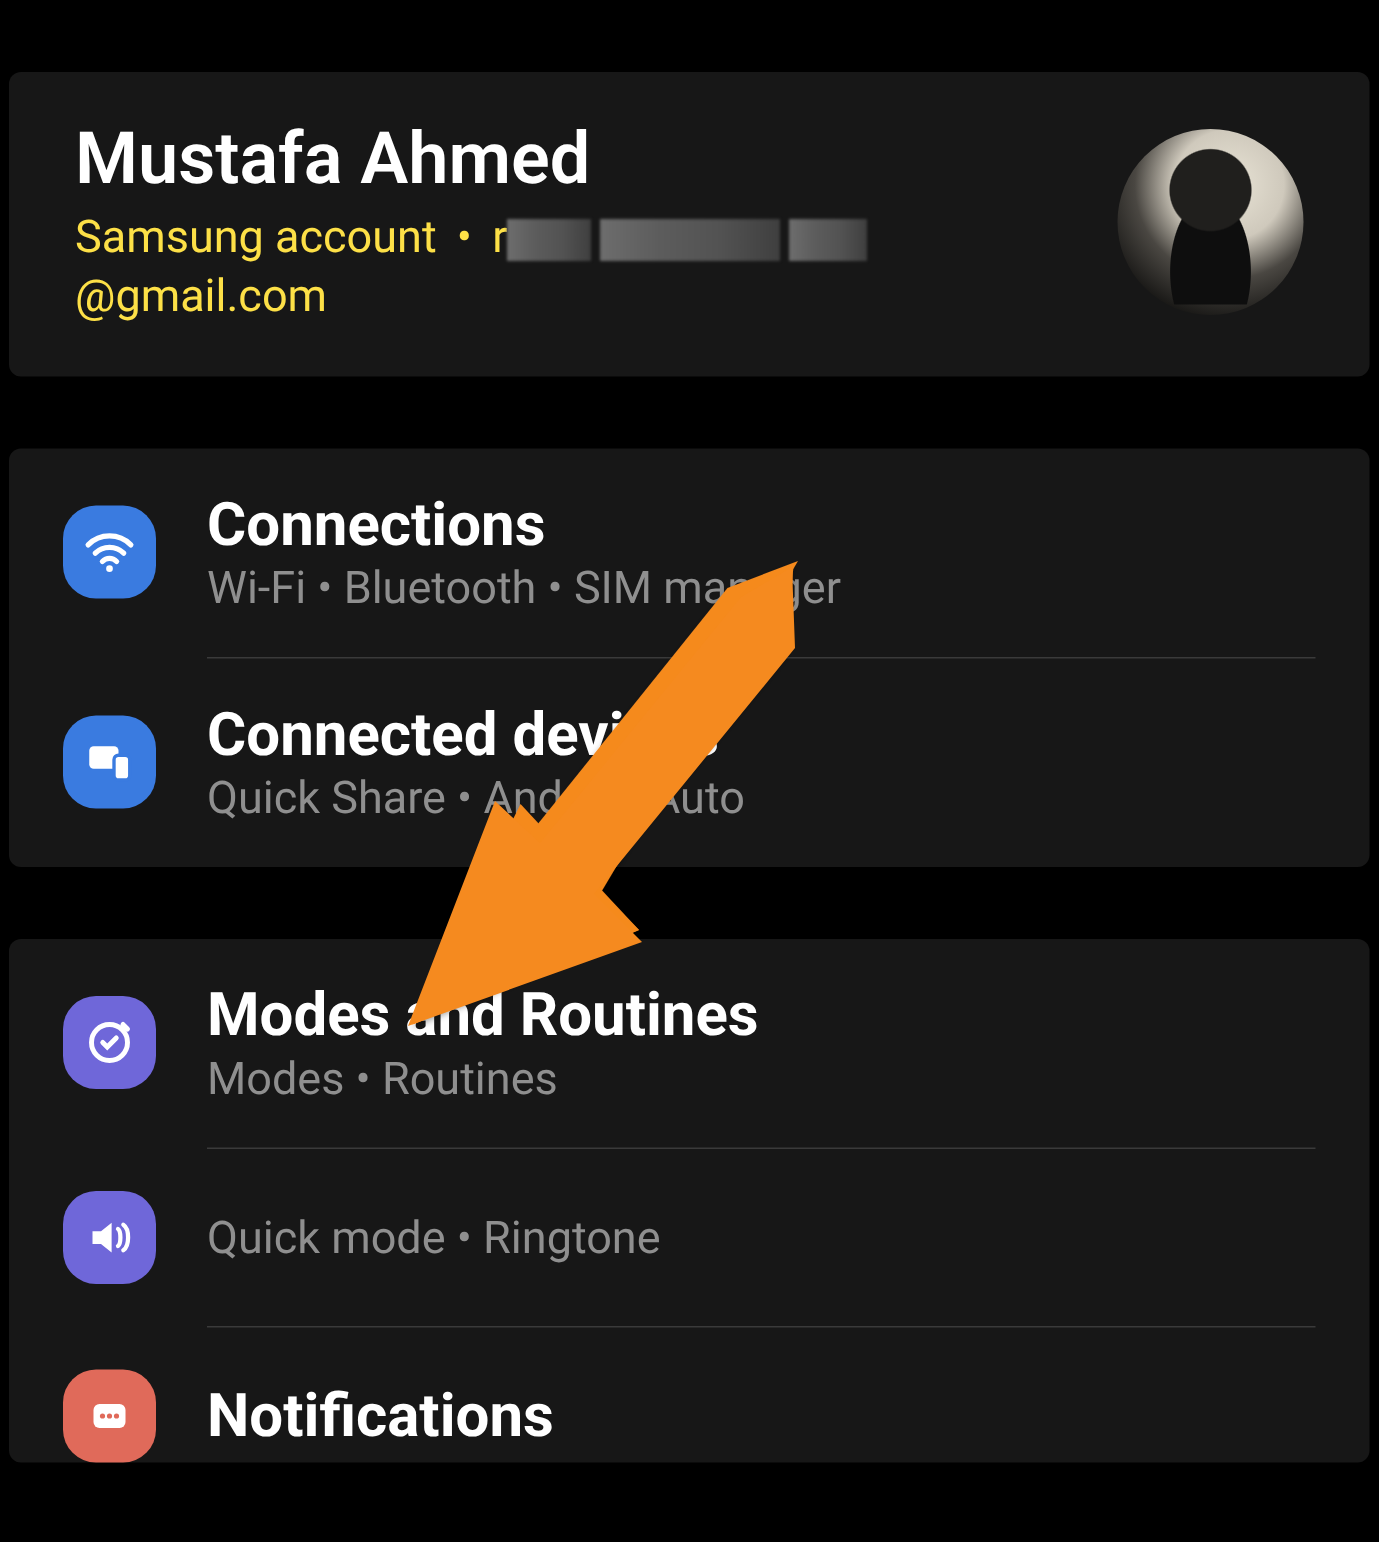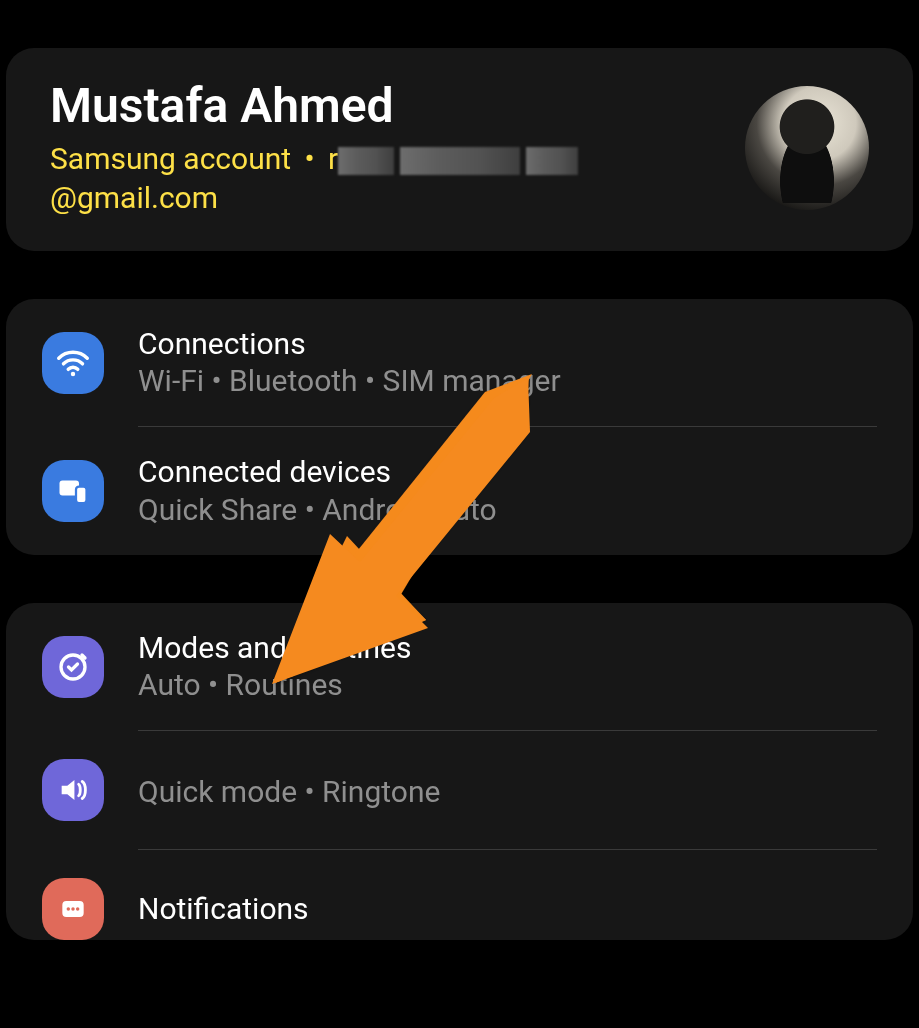--- a/index.html
+++ b/index.html
@@ -10,21 +10,21 @@
     font-family: -apple-system, "Segoe UI", Roboto, "Helvetica Neue", Arial, sans-serif;
     width: 919px;
     height: 1028px;
     overflow: hidden;
   }
   .screen {
     padding: 0 6px;
   }
   .card {
     background: #171717;
-    border-radius: 28px;
+    border-radius: 8px;
     margin-top: 48px;
   }
   .account-card {
     padding: 32px 44px 34px 44px;
     display: flex;
     align-items: center;
   }
   .account-text {
     flex: 1;
     min-width: 0;
@@ -89,22 +89,22 @@
     align-items: center;
     justify-content: center;
     flex-shrink: 0;
     margin-right: 34px;
   }
   .row .text {
     flex: 1;
     min-width: 0;
   }
   .row .title {
-    font-size: 30px;
-    font-weight: 400;
+    font-size: 40px;
+    font-weight: 700;
     line-height: 1.15;
     color: #fff;
   }
   .row .sub {
     font-size: 30px;
     color: #8f8f8f;
     margin-top: 2px;
   }
   .divider {
     height: 1px;
@@ -187,21 +187,21 @@
     <div class="row">
       <div class="icon-wrap ic-modes">
         <svg width="36" height="36" viewBox="0 0 24 24" fill="none" stroke="#fff" stroke-width="2.2" stroke-linecap="round">
           <circle cx="12" cy="12" r="8"></circle>
           <path d="M9 12l2 2 4-4"></path>
           <path d="M18 4l2 2"></path>
         </svg>
       </div>
       <div class="text">
         <div class="title">Modes and Routines</div>
-        <div class="sub">Auto  •  Routines</div>
+        <div class="sub">Modes  •  Routines</div>
       </div>
     </div>
 
     <div class="divider"></div>
 
     <div class="row">
       <div class="icon-wrap ic-sound">
         <svg width="34" height="34" viewBox="0 0 24 24" fill="#fff">
           <path d="M4 9v6h4l5 4V5L8 9H4z"></path>
           <path d="M16 8c1.5 1 1.5 7 0 8" fill="none" stroke="#fff" stroke-width="2" stroke-linecap="round"></path>

